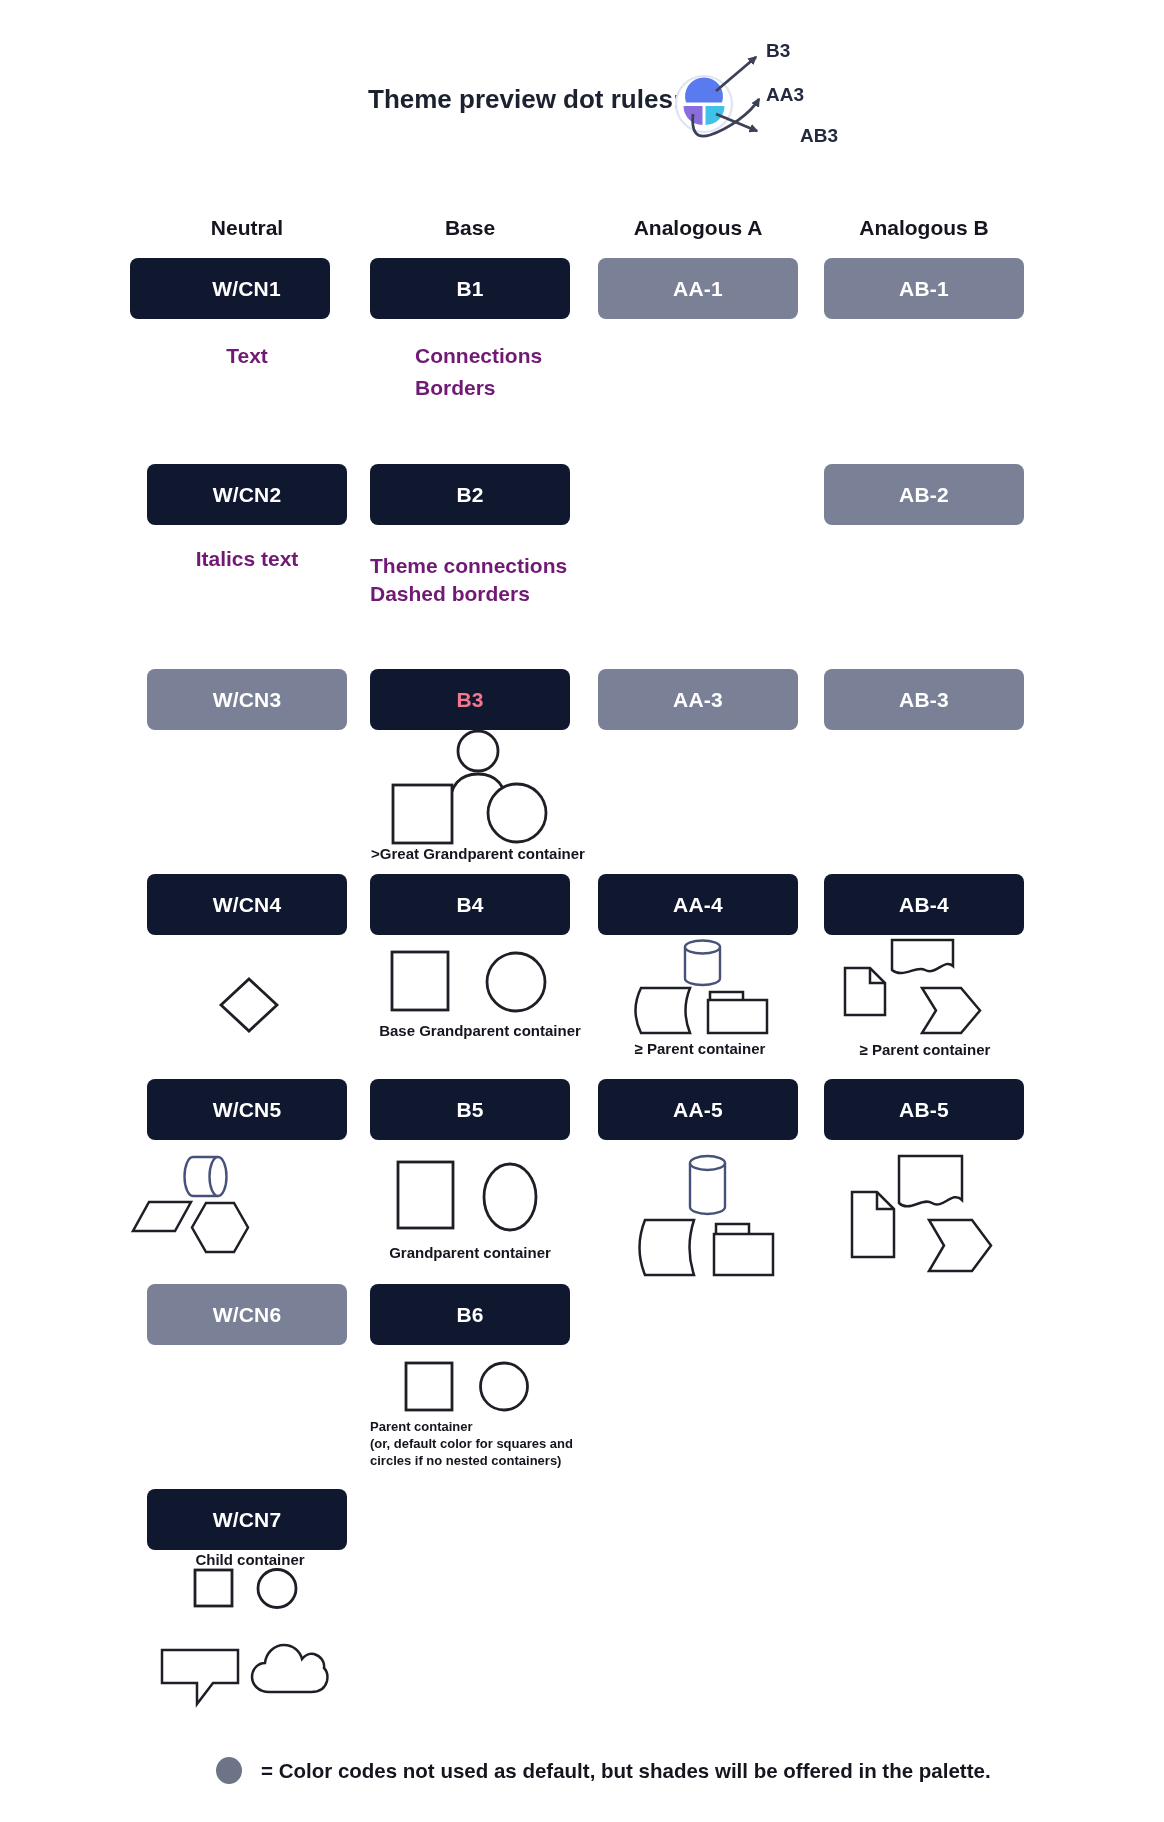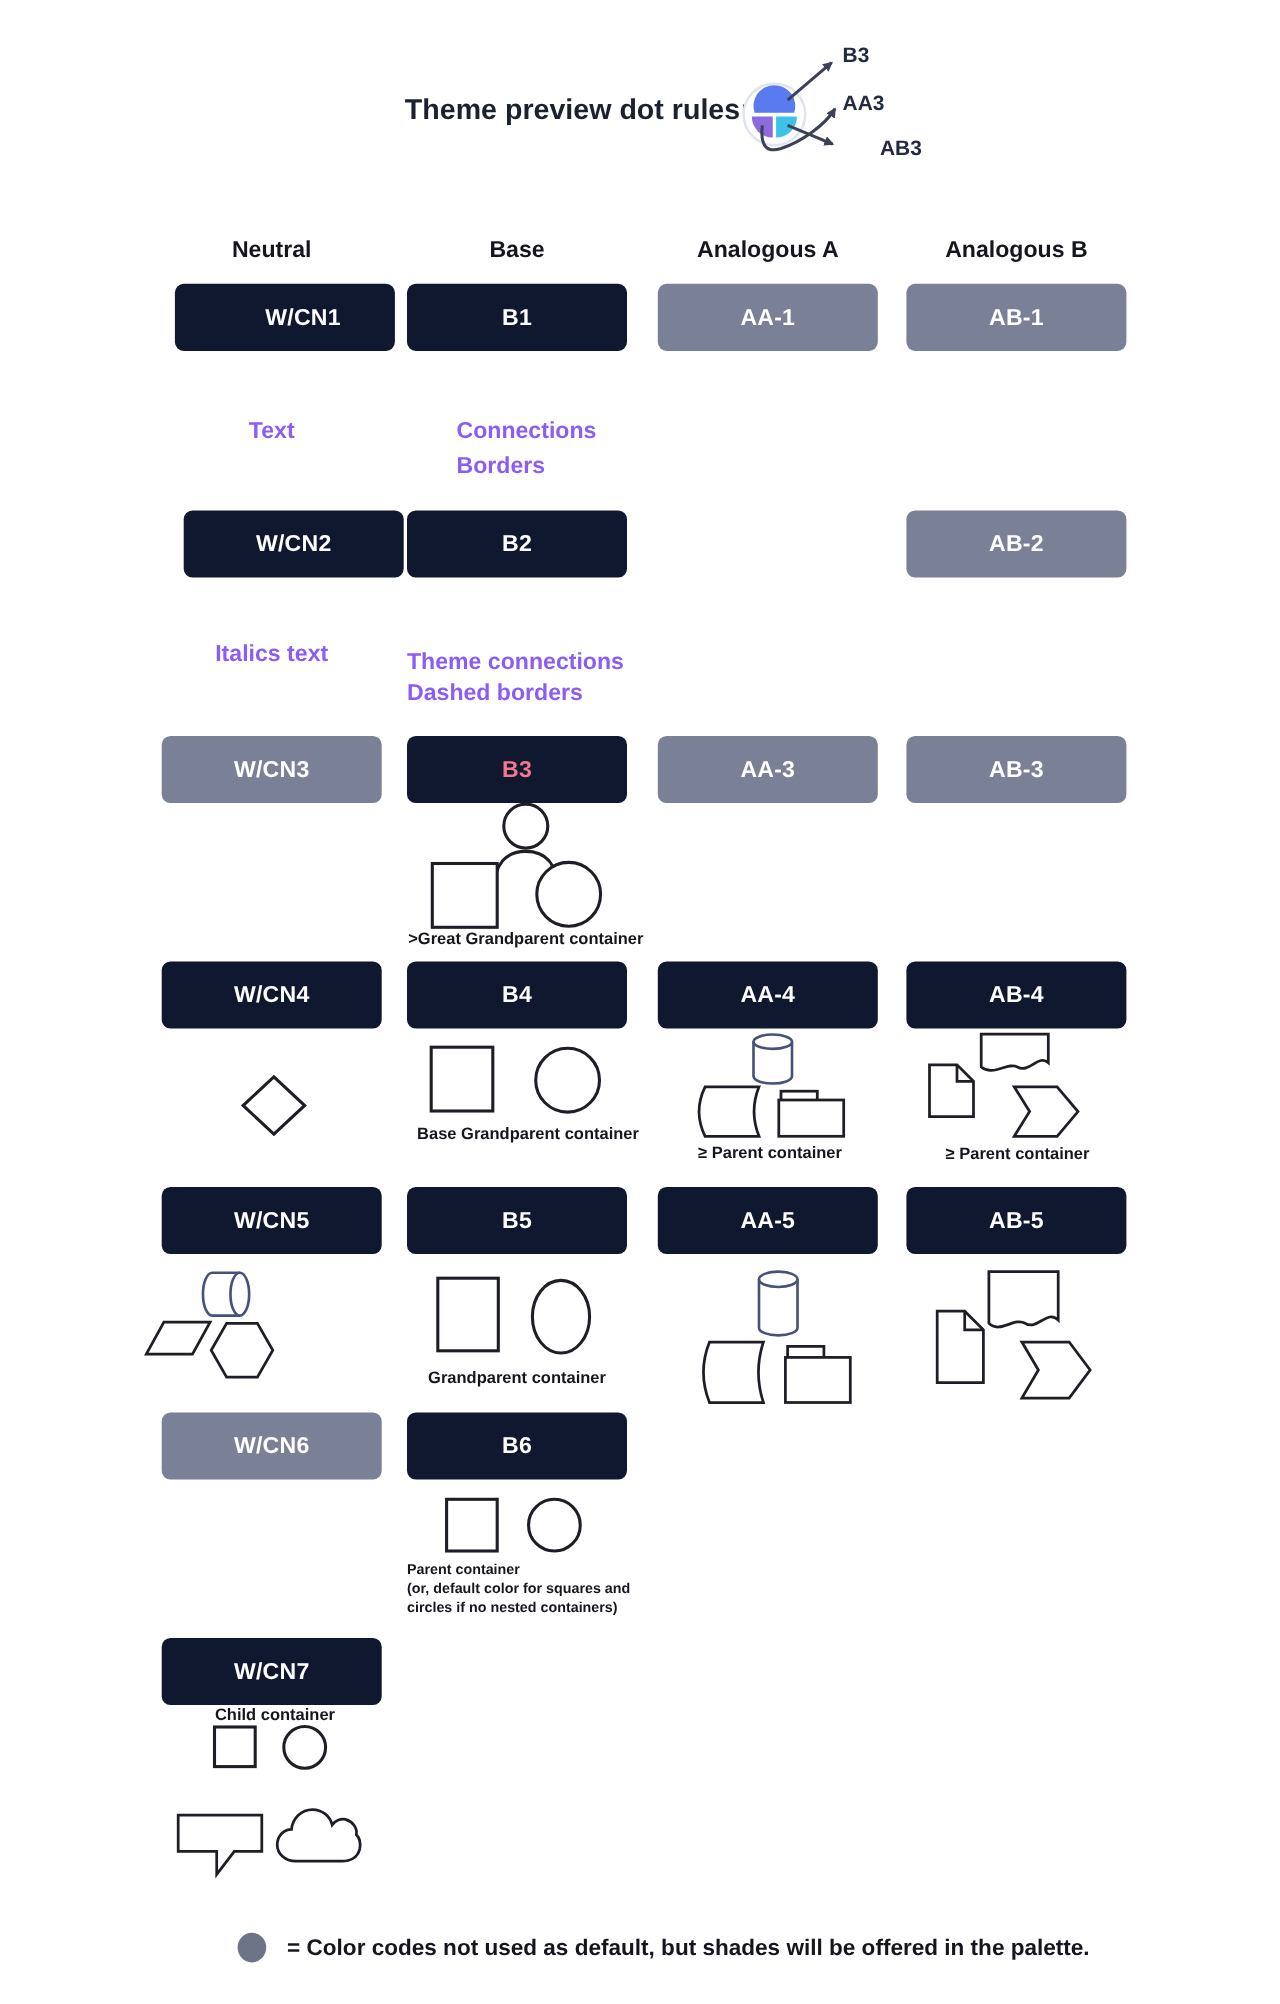--- a/index.html
+++ b/index.html
@@ -18,21 +18,21 @@
   }
   .btn{
     position:absolute;width:200px;height:61px;border-radius:8px;
     display:flex;align-items:center;justify-content:center;
     font-size:21px;font-weight:bold;color:#ffffff;letter-spacing:.2px;
     border:none;cursor:pointer;font-family:"Liberation Sans",sans-serif;
   }
   .btn.dark{background:var(--dark-navy,#101830);}
   .btn.gray{background:var(--slate-gray,#7a8095);}
   .btn.pink{color:var(--accent-pink,#f2788f);}
-  .cap-lg{position:absolute;font-size:21px;font-weight:bold;color:#8b5cf6;white-space:nowrap;margin-top:36px;}
+  .cap-lg{position:absolute;font-size:21px;font-weight:bold;color:#701a75;white-space:nowrap;}
   .cap-sm{position:absolute;font-size:15px;font-weight:bold;color:#15151f;white-space:nowrap;}
   .cap-center{text-align:center;white-space:normal;}
   .cap-multi{position:absolute;font-size:13px;font-weight:bold;color:#15151f;line-height:17px;}
   .shape-svg{position:absolute;overflow:visible;}
   .shape-dark{fill:#ffffff;stroke:#1e1e26;stroke-width:2.8;}
   .shape-dark-thin{fill:#ffffff;stroke:#1e1e26;stroke-width:2.5;}
   .shape-blue{fill:#ffffff;stroke:#47527b;stroke-width:2.4;}
   .connector{fill:none;stroke:var(--connector,#3b4156);stroke-width:2.8;}
   .legend-dot{
     position:absolute;left:216px;top:1757px;width:26px;height:27px;border-radius:50%;
@@ -63,29 +63,29 @@
   </svg>
   <div class="dot-label" style="left:766px;top:40px;">B3</div>
   <div class="dot-label" style="left:766px;top:84px;">AA3</div>
   <div class="dot-label" style="left:800px;top:125px;">AB3</div>
 
   <div class="col-header" style="left:147px;top:216px;">Neutral</div>
   <div class="col-header" style="left:370px;top:216px;">Base</div>
   <div class="col-header" style="left:598px;top:216px;">Analogous A</div>
   <div class="col-header" style="left:824px;top:216px;">Analogous B</div>
 
-  <button class="btn dark" style="left:159px;top:258px;padding-left:39px;">W/CN1</button>
+  <button class="btn dark" style="left:130px;top:258px;padding-left:39px;">W/CN1</button>
   <button class="btn dark" style="left:370px;top:258px;">B1</button>
   <button class="btn gray" style="left:598px;top:258px;">AA-1</button>
   <button class="btn gray" style="left:824px;top:258px;">AB-1</button>
   <div class="cap-lg cap-center" style="left:147px;top:344px;width:200px;">Text</div>
   <div class="cap-lg" style="left:415px;top:344px;">Connections</div>
   <div class="cap-lg" style="left:415px;top:376px;">Borders</div>
 
-  <button class="btn dark" style="left:147px;top:464px;margin-left:20px;">W/CN2</button>
+  <button class="btn dark" style="left:147px;top:464px;">W/CN2</button>
   <button class="btn dark" style="left:370px;top:464px;">B2</button>
   <button class="btn gray" style="left:824px;top:464px;">AB-2</button>
   <div class="cap-lg cap-center" style="left:147px;top:547px;width:200px;">Italics text</div>
   <div class="cap-lg" style="left:370px;top:554px;">Theme connections</div>
   <div class="cap-lg" style="left:370px;top:582px;">Dashed borders</div>
 
   <button class="btn gray" style="left:147px;top:669px;">W/CN3</button>
   <button class="btn dark pink" style="left:370px;top:669px;">B3</button>
   <button class="btn gray" style="left:598px;top:669px;">AA-3</button>
   <button class="btn gray" style="left:824px;top:669px;">AB-3</button>

